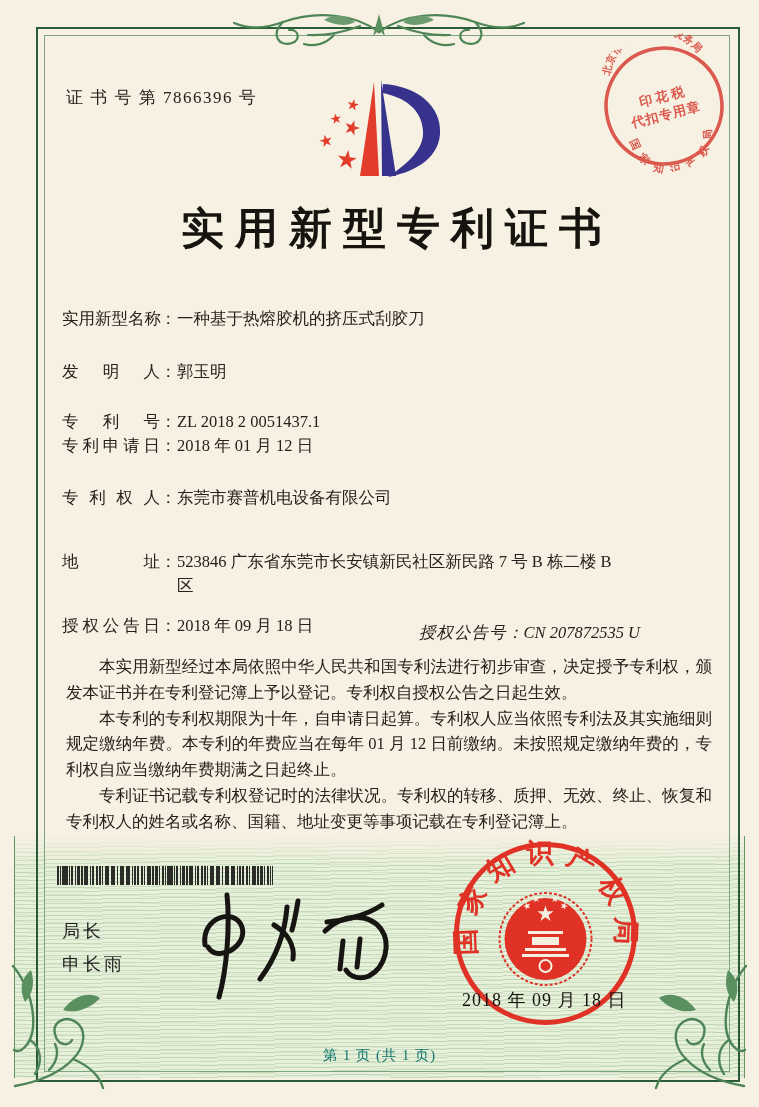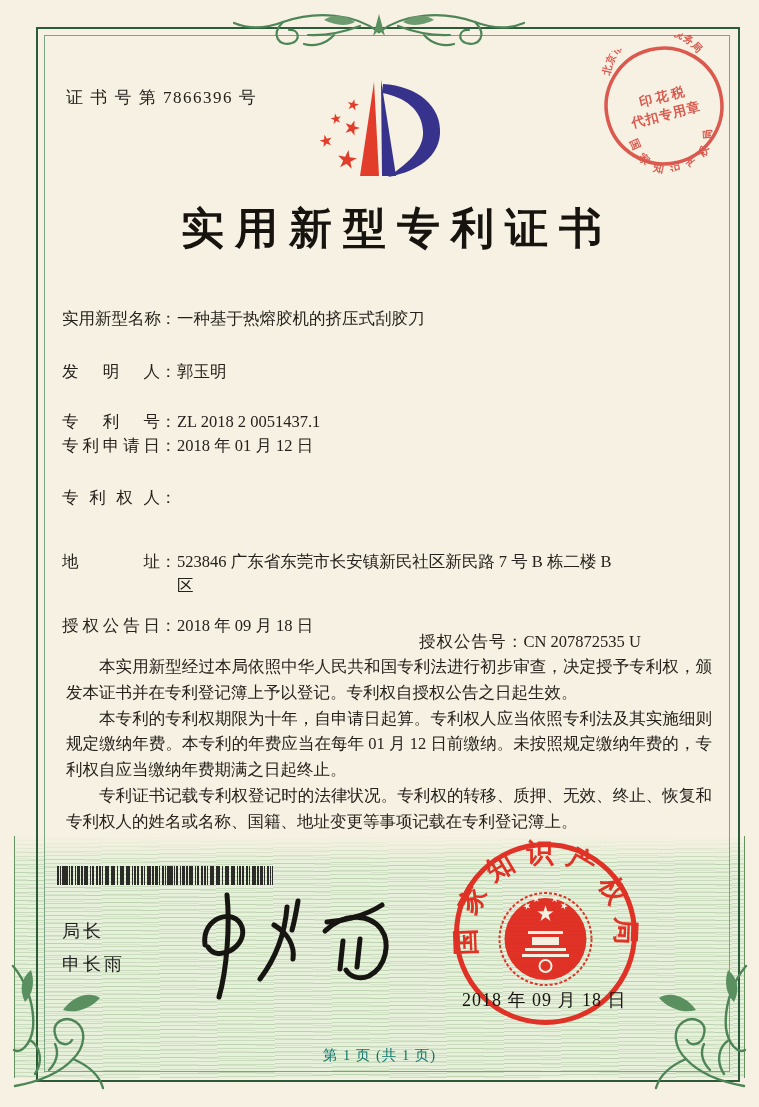--- a/index.html
+++ b/index.html
@@ -31,21 +31,21 @@
     transform:rotate(-14deg);opacity:.88;}
 
   
   .fields{position:absolute;left:62px;top:307px;width:650px;z-index:3;font-size:16.5px;line-height:24px;}
   .frow{display:flex;align-items:flex-start;}
   .flabel{display:inline-block;width:98px;text-align:justify;text-align-last:justify;white-space:nowrap;}
   .fcolon{display:inline-block;width:17px;}
   .fvalue{flex:1;}
   .addr-line2{display:block;}
   .grant-row{position:relative;}
-  .grant-right{position:absolute;left:357px;top:16px;display:flex;}
+  .grant-right{position:absolute;left:357px;top:7px;display:flex;font-style:italic;}
   .grant-right .flabel{width:auto;text-align:left;text-align-last:auto;letter-spacing:1px;}
 
   
   .body-text{position:absolute;left:66px;top:654px;width:646px;z-index:3;font-size:16.5px;line-height:25.8px;
     text-align:justify;}
   .body-text p{margin:0;text-indent:2em;}
 
   
   .barcode{position:absolute;left:57px;top:866px;width:216px;height:19px;z-index:3;
     background-image:
@@ -172,20 +172,21 @@
       <span class="fvalue">ZL 2018 2 0051437.1</span>
     </div>
     <div class="frow" style="margin-bottom:28px;">
       <span class="flabel">专利申请日</span>
         <span class="fcolon">：</span>
       <span class="fvalue">2018 年 01 月 12 日</span>
     </div>
     <div class="frow" style="margin-bottom:28px;align-items:center;">
       <span class="flabel">专利权人</span>
         <span class="fcolon">：</span>
+      <span class="fvalue">东莞市赛普机电设备有限公司</span>
     </div>
     <div class="frow" style="margin-bottom:16px;margin-top:40px;">
       <span class="flabel">地址</span>
         <span class="fcolon">：</span>
       <span class="fvalue">
         <span>523846 广东省东莞市长安镇新民社区新民路 7 号 B 栋二楼 B</span>
         <span class="addr-line2">区</span>
       </span>
     </div>
     <div class="frow grant-row">

